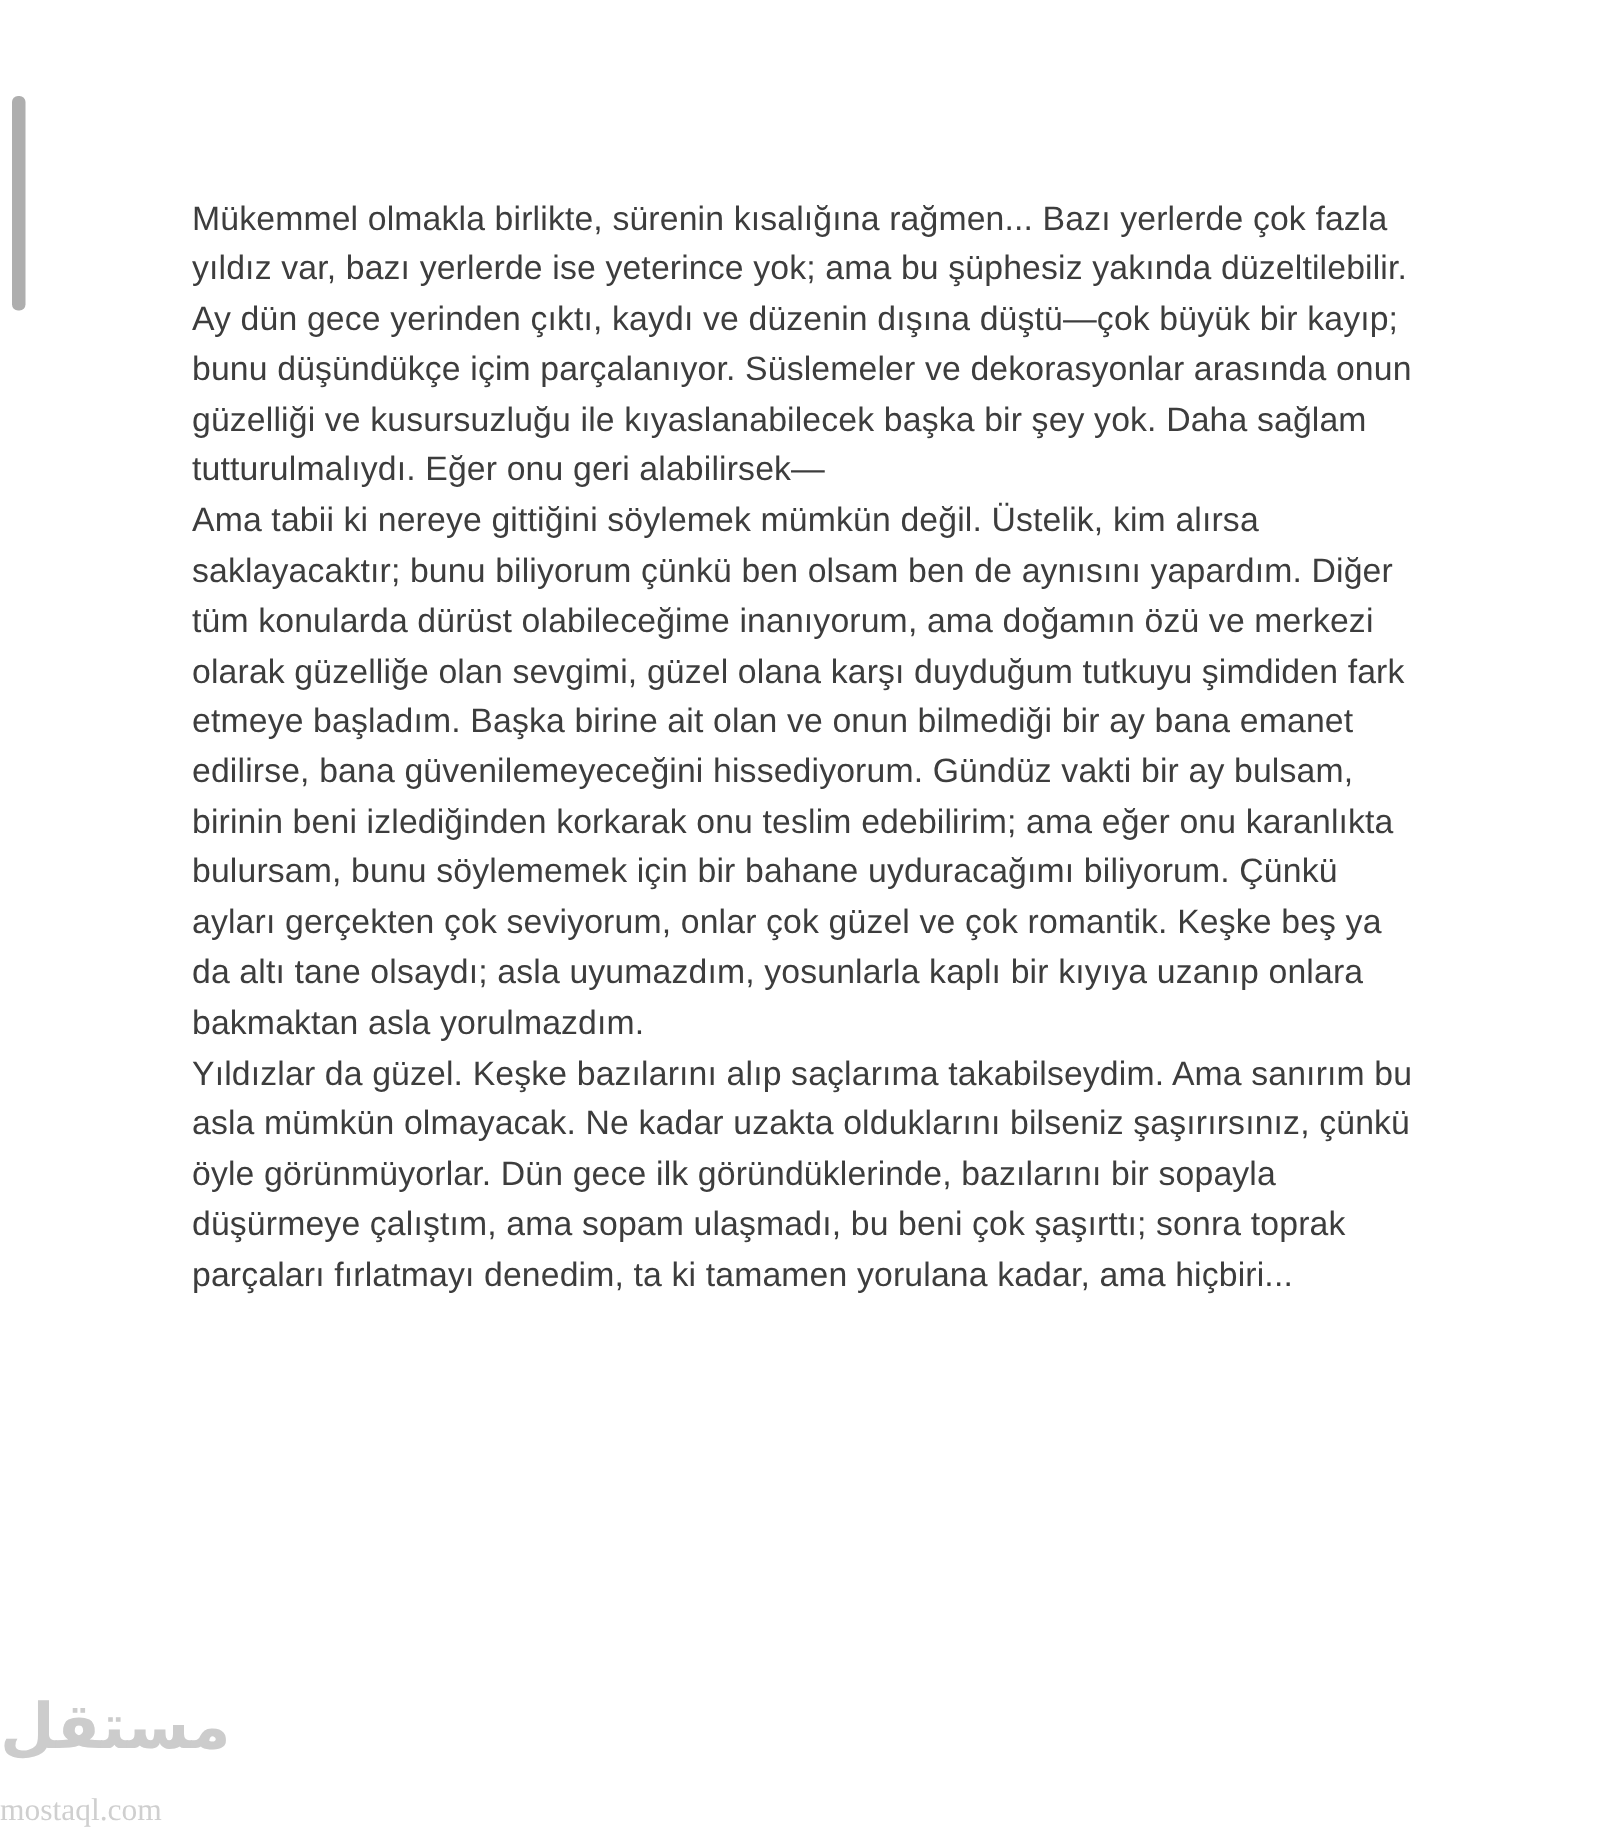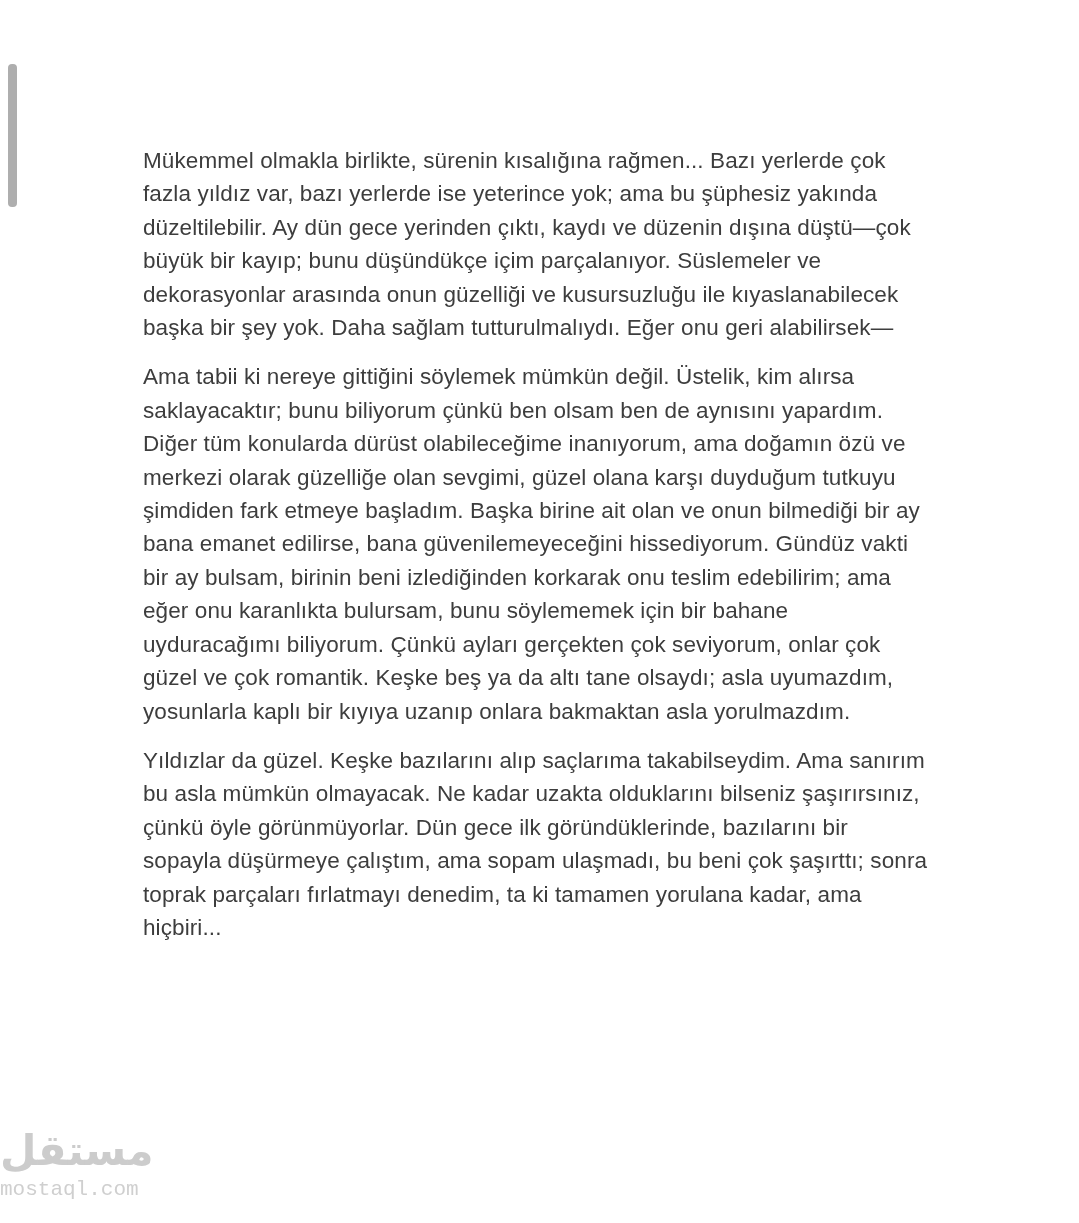--- a/index.html
+++ b/index.html
@@ -28,44 +28,44 @@
     position: absolute;
     left: 127px;
     top: 128px;
     width: 818px;
     color: #3d3d3d;
     font-size: 22.5px;
     line-height: 33.4px;
     letter-spacing: 0.1px;
   }
   .content p {
-    margin: 16px;
+    margin: 1px;
     padding: 0;
   }
   .watermark {
     position: absolute;
     left: 0;
     right: 0;
     top: 1128px;
     color: #c9c9c9;
     user-select: none;
   }
   .watermark-logo {
     font-size: 42px;
     line-height: 46px;
     font-weight: bold;
     color: #cccccc;
     font-family: "DejaVu Sans", sans-serif;
   }
   .watermark-site {
-    margin-top: 4px;
+    margin-top: 20px;
     font-size: 21px;
     line-height: 24px;
     color: #cfcfcf;
-    font-family: Liberation Mono, monospace;
+    font-family: Liberation Serif, serif;
   }
 </style>
 </head>
 <body>
 
 <div class="page">
 
   <div class="scrollbar-thumb"></div>
 
   <div class="content">

